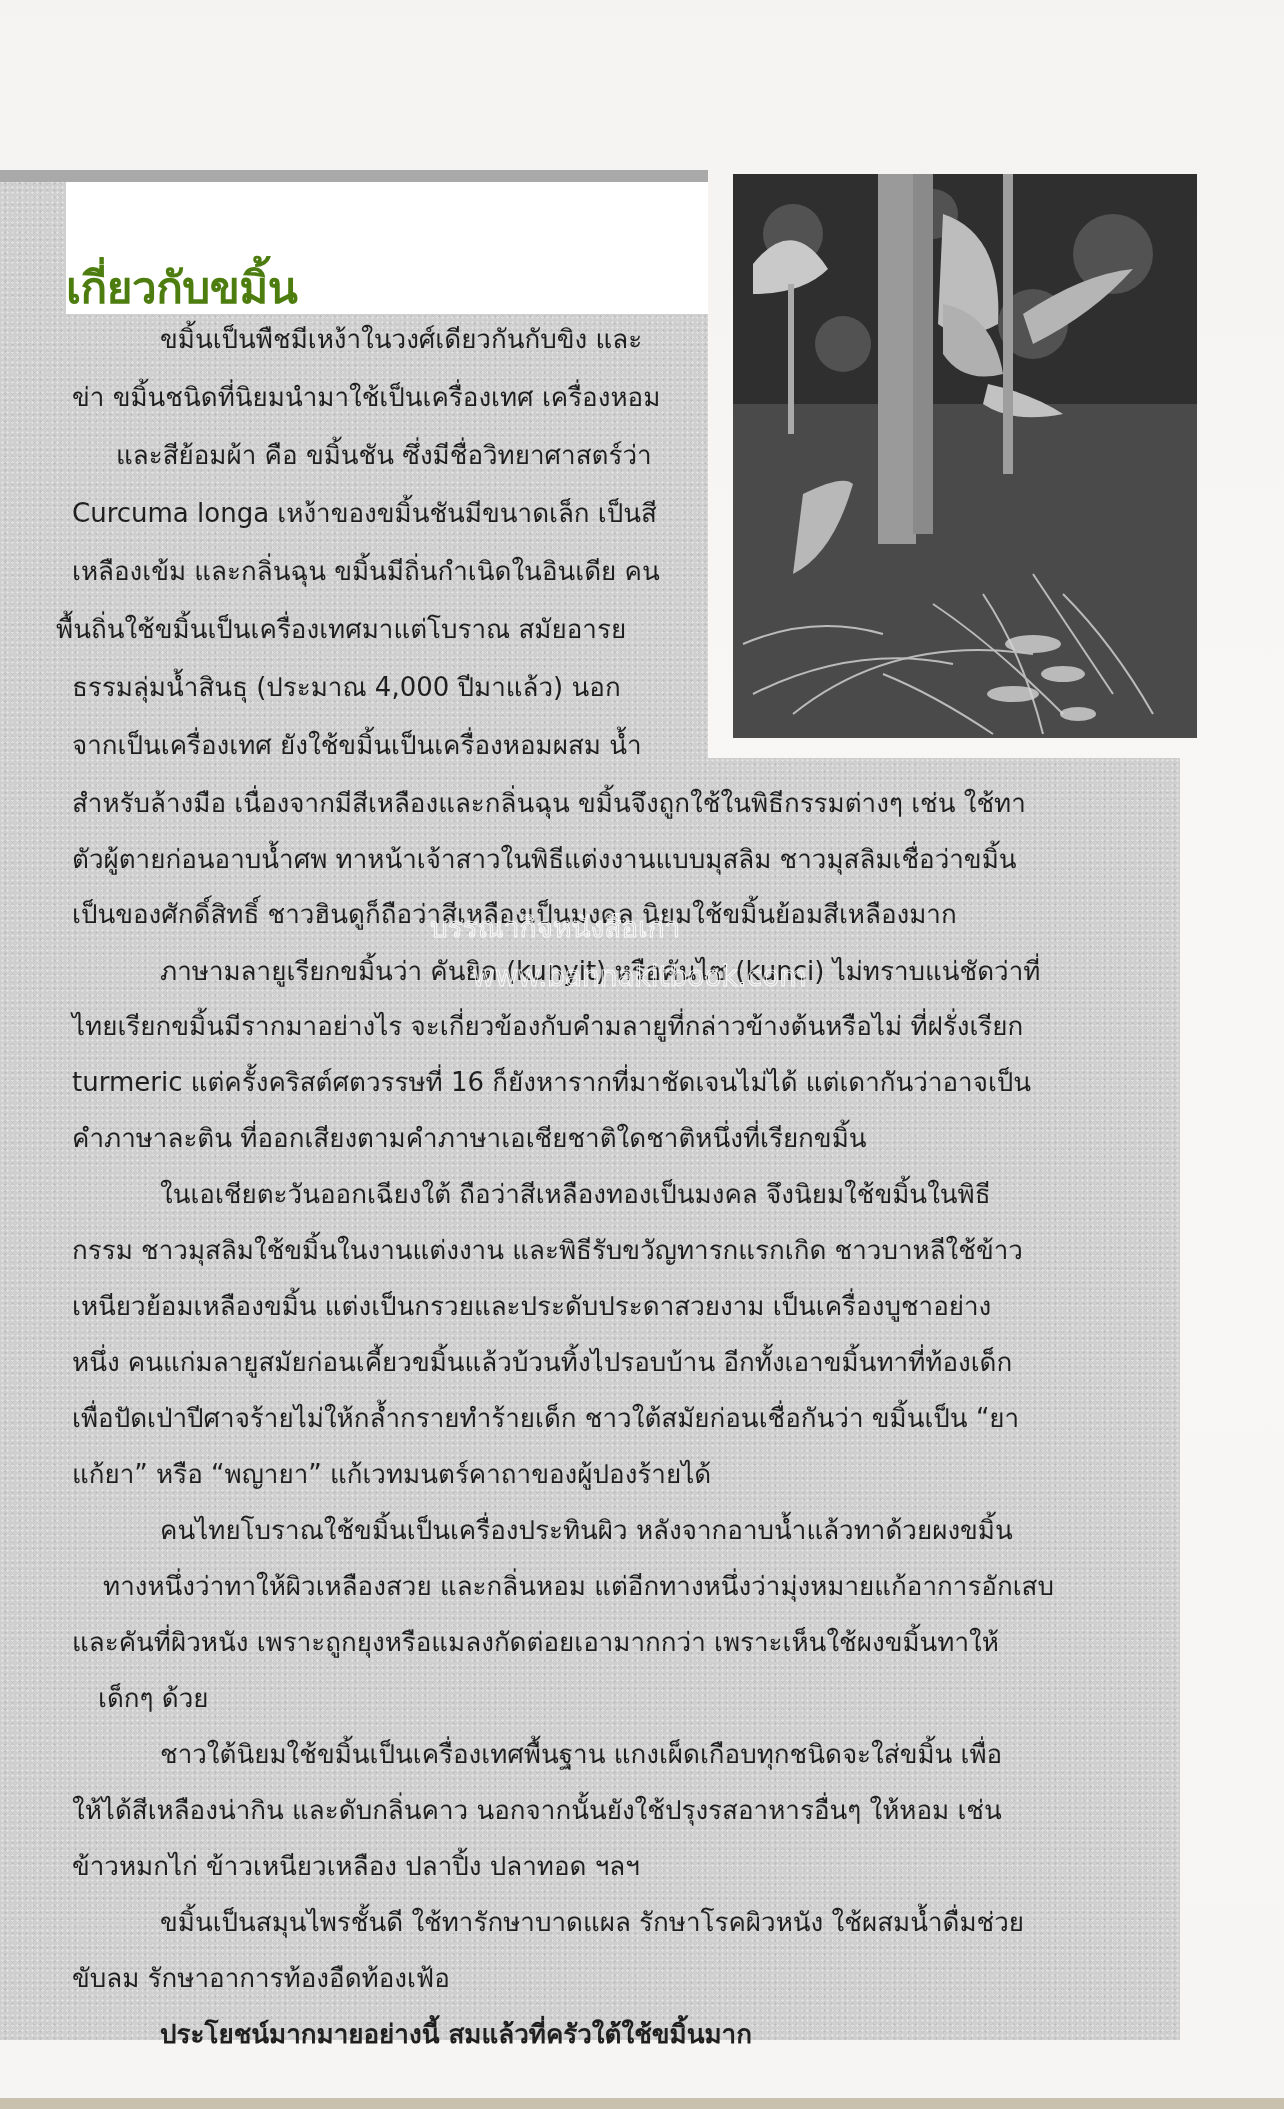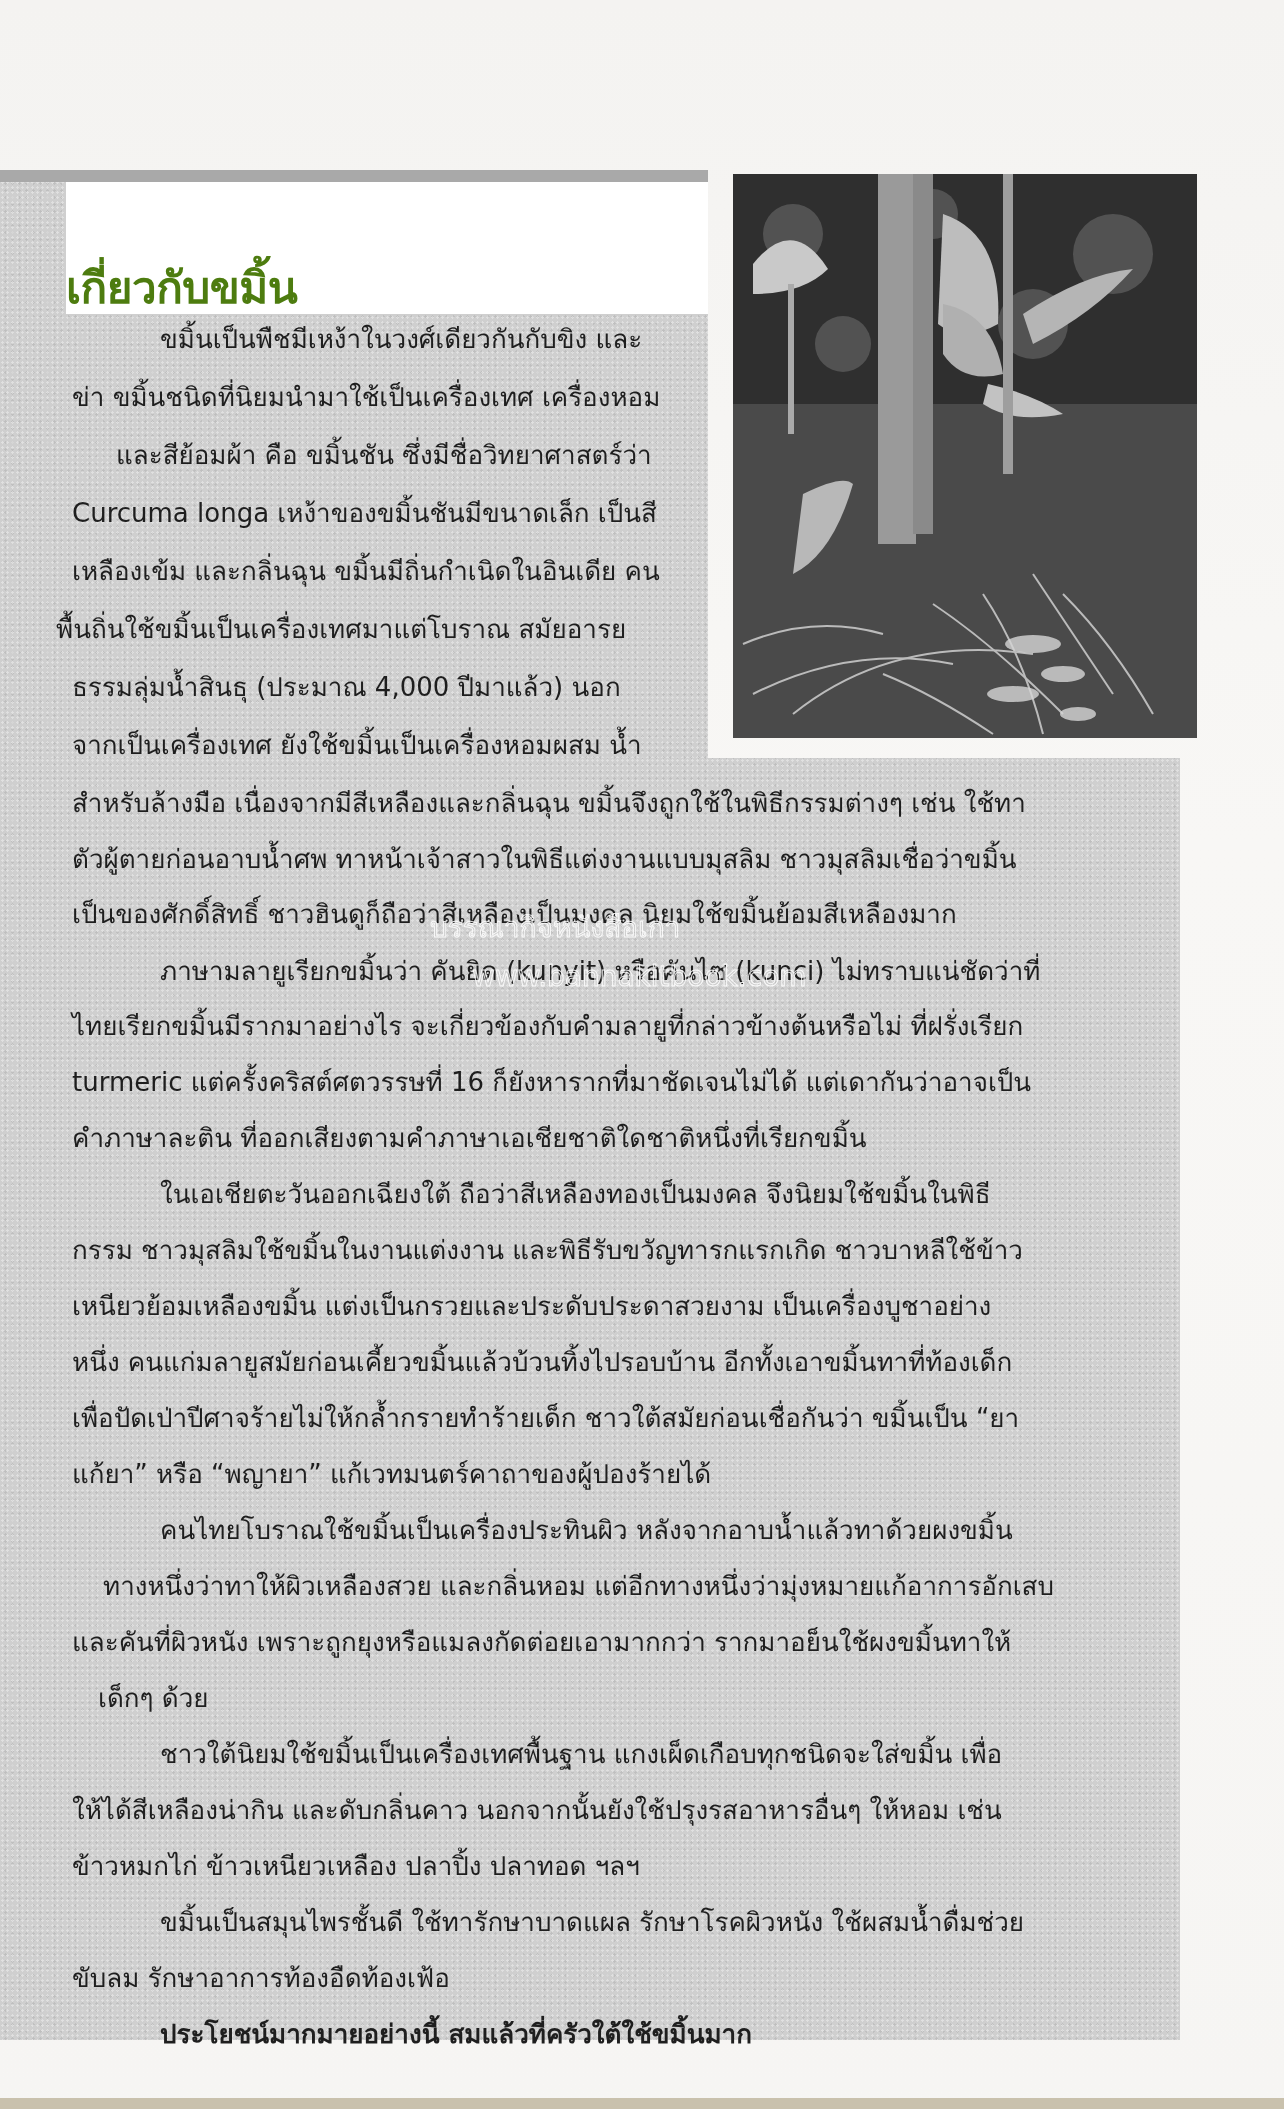--- a/index.html
+++ b/index.html
@@ -137,21 +137,21 @@
 
   <div class="line indent" style="left:72px; top:1173px;">ในเอเชียตะวันออกเฉียงใต้  ถือว่าสีเหลืองทองเป็นมงคล  จึงนิยมใช้ขมิ้นในพิธี</div>
   <div class="line" style="left:72px; top:1229px;">กรรม  ชาวมุสลิมใช้ขมิ้นในงานแต่งงาน  และพิธีรับขวัญทารกแรกเกิด  ชาวบาหลีใช้ข้าว</div>
   <div class="line" style="left:72px; top:1285px;">เหนียวย้อมเหลืองขมิ้น  แต่งเป็นกรวยและประดับประดาสวยงาม  เป็นเครื่องบูชาอย่าง</div>
   <div class="line" style="left:72px; top:1341px;">หนึ่ง  คนแก่มลายูสมัยก่อนเคี้ยวขมิ้นแล้วบ้วนทิ้งไปรอบบ้าน  อีกทั้งเอาขมิ้นทาที่ท้องเด็ก</div>
   <div class="line" style="left:72px; top:1397px;">เพื่อปัดเป่าปีศาจร้ายไม่ให้กล้ำกรายทำร้ายเด็ก  ชาวใต้สมัยก่อนเชื่อกันว่า  ขมิ้นเป็น  “ยา</div>
   <div class="line" style="left:72px; top:1453px;">แก้ยา” หรือ “พญายา” แก้เวทมนตร์คาถาของผู้ปองร้ายได้</div>
 
   <div class="line indent" style="left:72px; top:1509px;">คนไทยโบราณใช้ขมิ้นเป็นเครื่องประทินผิว  หลังจากอาบน้ำแล้วทาด้วยผงขมิ้น</div>
   <div class="line" style="left:72px; top:1565px;margin-left:31px;">ทางหนึ่งว่าทาให้ผิวเหลืองสวย และกลิ่นหอม แต่อีกทางหนึ่งว่ามุ่งหมายแก้อาการอักเสบ</div>
-  <div class="line" style="left:72px; top:1621px;">และคันที่ผิวหนัง  เพราะถูกยุงหรือแมลงกัดต่อยเอามากกว่า  รากมาอย็นใช้ผงขมิ้นทาให้</div>
+  <div class="line" style="left:72px; top:1621px;">และคันที่ผิวหนัง  เพราะถูกยุงหรือแมลงกัดต่อยเอามากกว่า  เพราะเห็นใช้ผงขมิ้นทาให้</div>
   <div class="line" style="left:72px; top:1677px;margin-left:26px;">เด็กๆ ด้วย</div>
 
   <div class="line indent" style="left:72px; top:1733px;">ชาวใต้นิยมใช้ขมิ้นเป็นเครื่องเทศพื้นฐาน  แกงเผ็ดเกือบทุกชนิดจะใส่ขมิ้น  เพื่อ</div>
   <div class="line" style="left:72px; top:1789px;text-align:right;">ให้ได้สีเหลืองน่ากิน  และดับกลิ่นคาว  นอกจากนั้นยังใช้ปรุงรสอาหารอื่นๆ ให้หอม  เช่น</div>
   <div class="line" style="left:72px; top:1845px;">ข้าวหมกไก่ ข้าวเหนียวเหลือง ปลาปิ้ง ปลาทอด ฯลฯ</div>
 
   <div class="line indent" style="left:72px; top:1901px;">ขมิ้นเป็นสมุนไพรชั้นดี ใช้ทารักษาบาดแผล รักษาโรคผิวหนัง ใช้ผสมน้ำดื่มช่วย</div>
   <div class="line" style="left:72px; top:1957px;">ขับลม รักษาอาการท้องอืดท้องเฟ้อ</div>
 
   <div class="line indent bold" style="left:72px; top:2013px;">ประโยชน์มากมายอย่างนี้ สมแล้วที่ครัวใต้ใช้ขมิ้นมาก</div>

